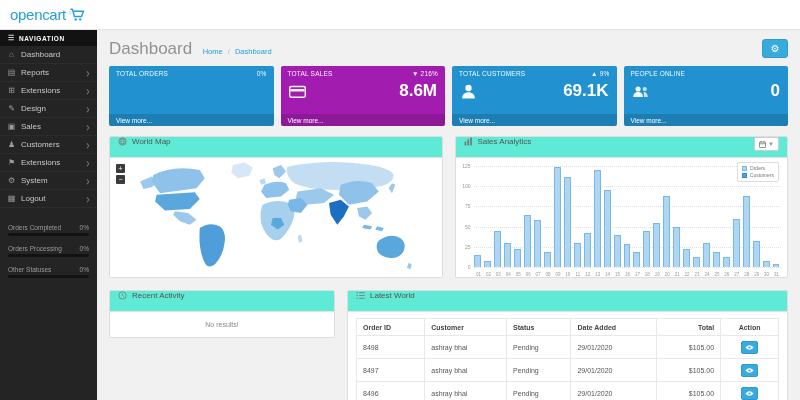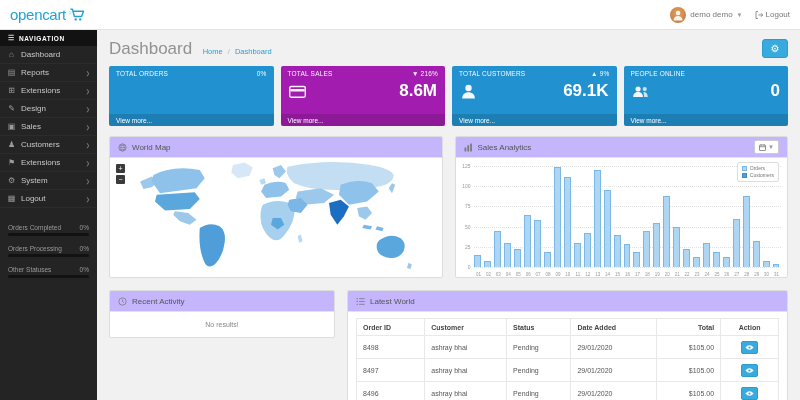--- a/index.html
+++ b/index.html
@@ -50,22 +50,22 @@
     overflow:hidden;padding:4px 7px 14px}
   .tile-top{display:flex;justify-content:space-between;font-size:6.5px;letter-spacing:.2px;opacity:.95}
   .tile-mid{display:flex;justify-content:space-between;align-items:center;margin-top:4px;padding:0 1px}
   .tile-icon svg{width:17px;height:17px;display:block;opacity:.95}
   .tile-value{font-size:17px;font-weight:bold}
   .tile-footer{position:absolute;left:0;right:0;bottom:0;background:rgba(0,0,0,.13);
     font-size:6.5px;padding:2.5px 7px;cursor:pointer}
 
   
   .panel{background:#fff;border:1px solid #ddd;border-radius:2px;overflow:hidden}
-  .panel-h{height:21px;background:#c4b5fd;border-bottom:1px solid #e4e4e4;display:flex;
-    align-items:center;gap:5px;padding:0 8px;font-size:8px;color:#555}
+  .panel-h{height:21px;background:#5eead4;border-bottom:1px solid #e4e4e4;display:flex;
+    gap:5px;padding:0 8px;font-size:8px;color:#555}
   .panel-h .ph-icon{display:inline-flex;color:#777}
   .row1{display:flex;gap:12px;margin-bottom:12px}
   .row1 .panel{flex:1;height:142px}
 
   
   .map-body{position:relative;height:120px;display:flex;align-items:center;justify-content:center}
   .zoom{position:absolute;left:6px;top:6px;z-index:2}
   .zoom-btn{display:block;width:9px;height:9px;background:#3a3a3a;color:#fff;font-size:7px;
     line-height:8px;text-align:center;border:none;cursor:pointer;margin-bottom:2px;border-radius:1px;padding:0}
 
@@ -101,41 +101,20 @@
   <div class="logo">
     <span class="logo-text">opencart</span>
     <span style="display:inline-flex">
       <svg width="16" height="13" viewBox="0 0 24 20">
         <path d="M2 2h3l3 11h11l3-8H7" fill="none" stroke="#23a1d1" stroke-width="2.2" stroke-linejoin="round"></path>
         <circle cx="10" cy="17.5" r="1.8" fill="#23a1d1"></circle>
         <circle cx="17" cy="17.5" r="1.8" fill="#23a1d1"></circle>
         <path d="M0 6h4M0 9h3" stroke="#9fd8ef" stroke-width="1.4"></path>
       </svg>
     </span>
-  </div>
-  <div class="header-right">
-    <div class="user-menu">
-      <span class="avatar">
-        <svg width="12" height="12" viewBox="0 0 24 24">
-            <circle cx="12" cy="8" r="4.5" fill="#fff" opacity=".9"></circle>
-            <path d="M3 23c0-6 4-9 9-9s9 3 9 9z" fill="#fff" opacity=".9"></path>
-          </svg>
-      </span>
-      <span>demo demo</span>
-      <span class="caret">▼</span>
-    </div>
-    <div class="logout">
-      <span style="display:inline-flex">
-        <svg width="8" height="8" viewBox="0 0 16 16">
-            <path d="M6 1H2v14h4" fill="none" stroke="#777" stroke-width="1.6"></path>
-            <path d="M7 8h8M12 4.5 15.5 8 12 11.5" fill="none" stroke="#777" stroke-width="1.6"></path>
-          </svg>
-      </span>
-      <span>Logout</span>
-    </div>
   </div>
 </div>
 
 <aside class="sidebar">
   <div class="nav-header">
     <span class="nav-burger">☰</span>
     <span>NAVIGATION</span>
   </div>
   <ul class="menu" id="sidebar-menu">
       <li class="menu-item">

